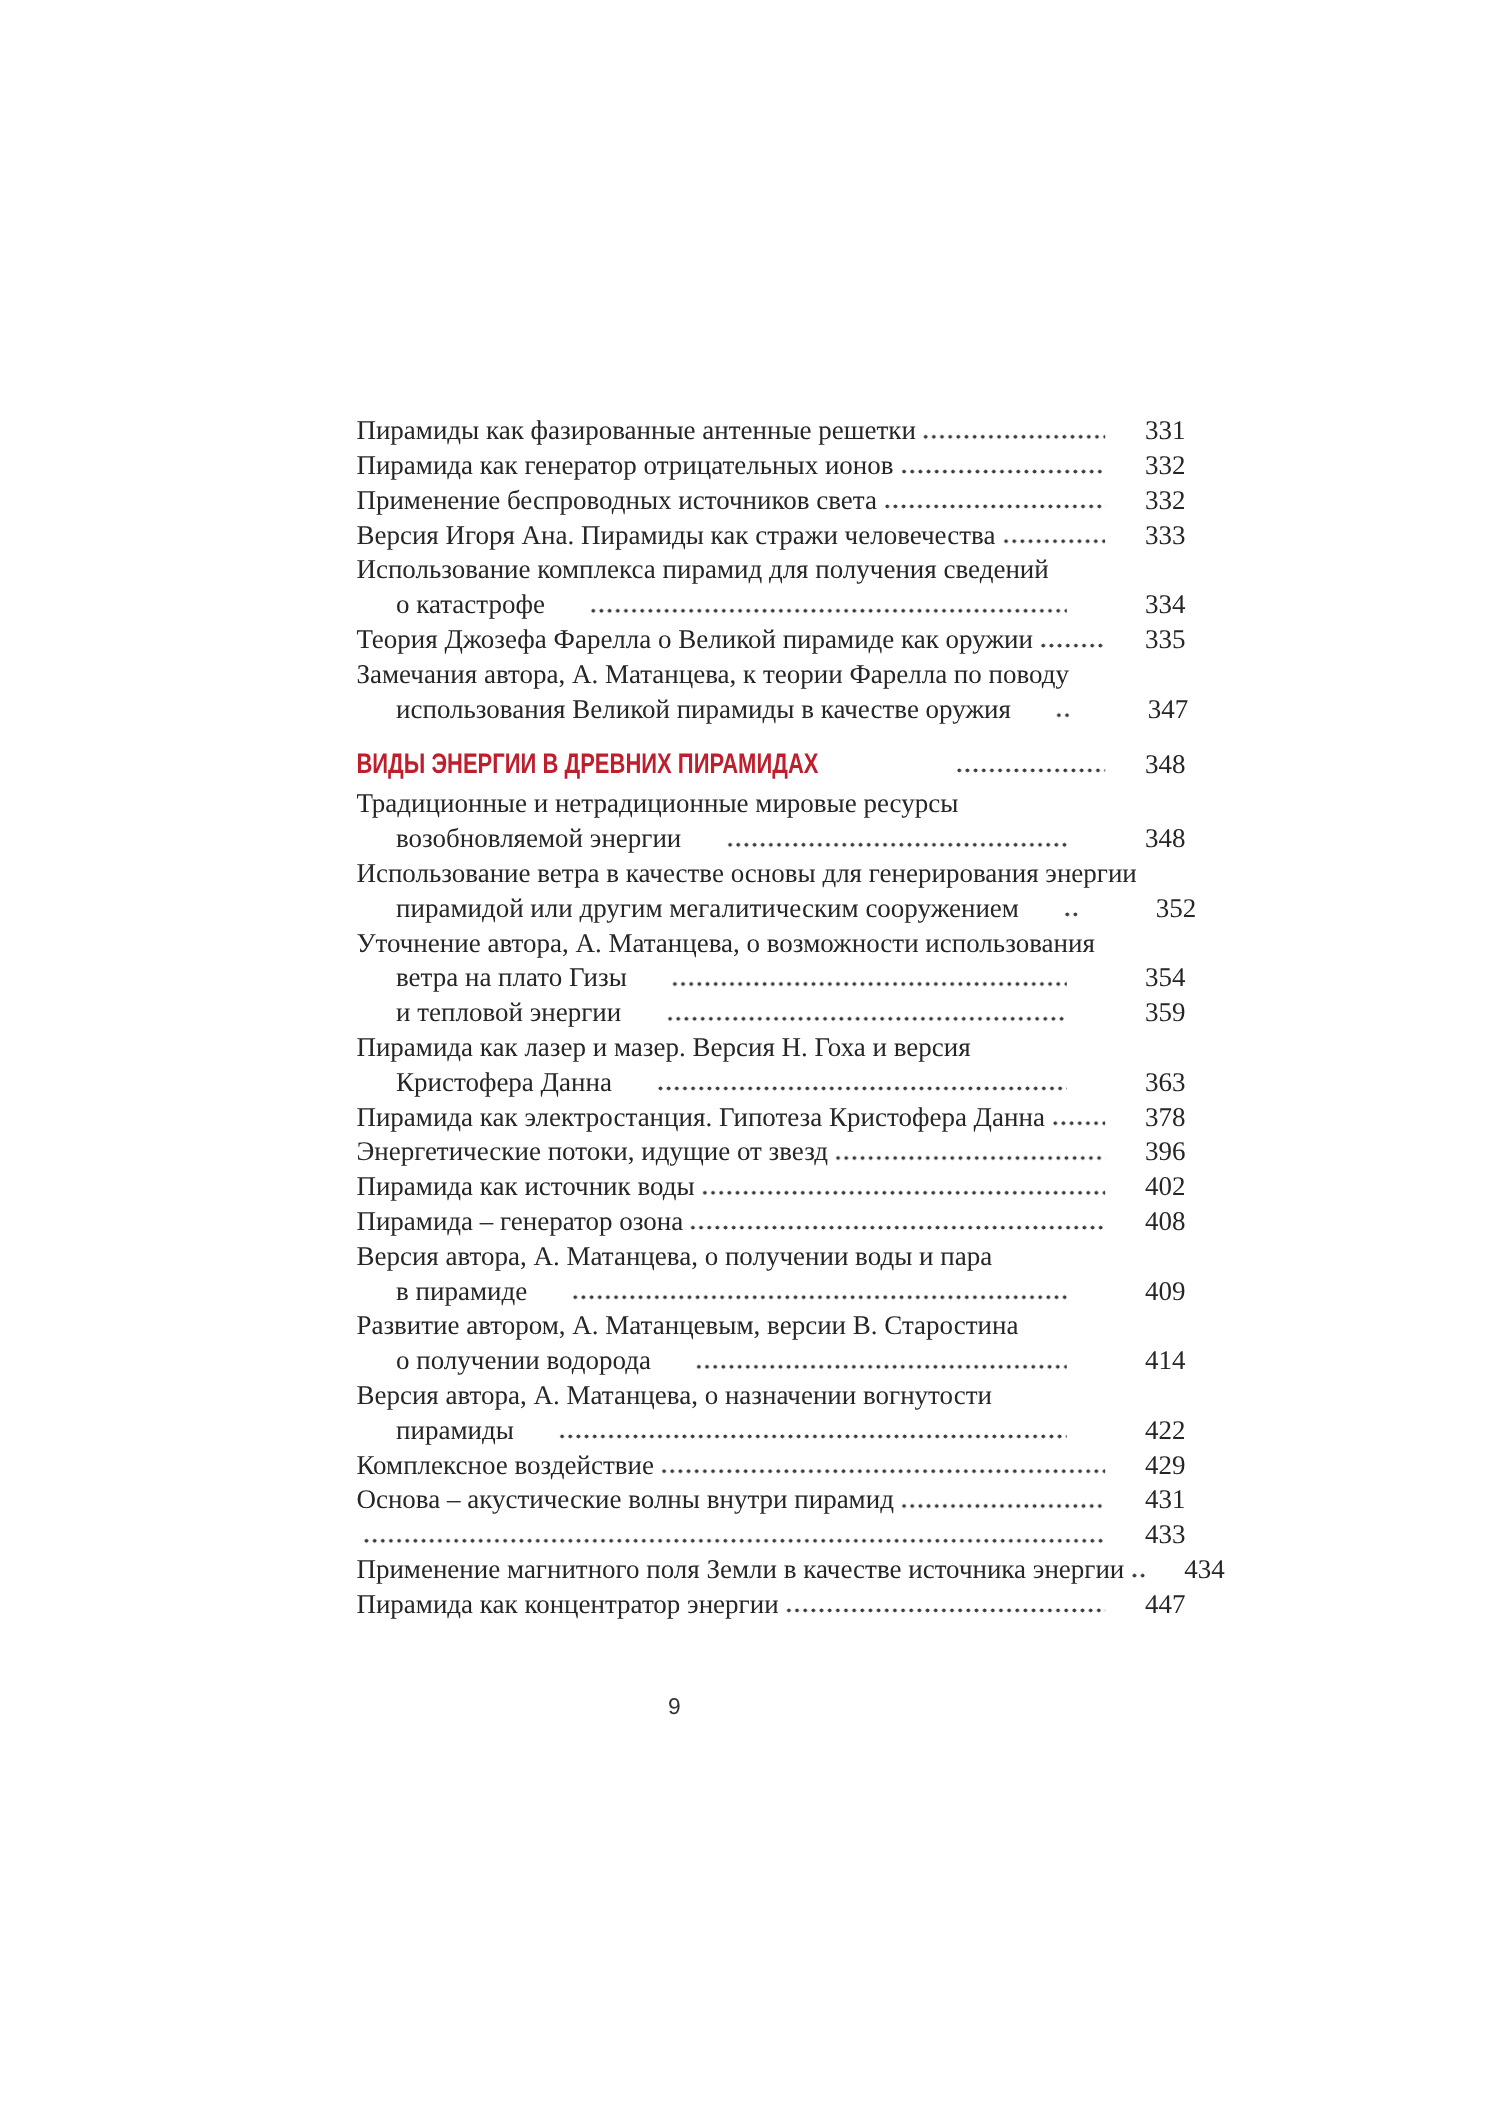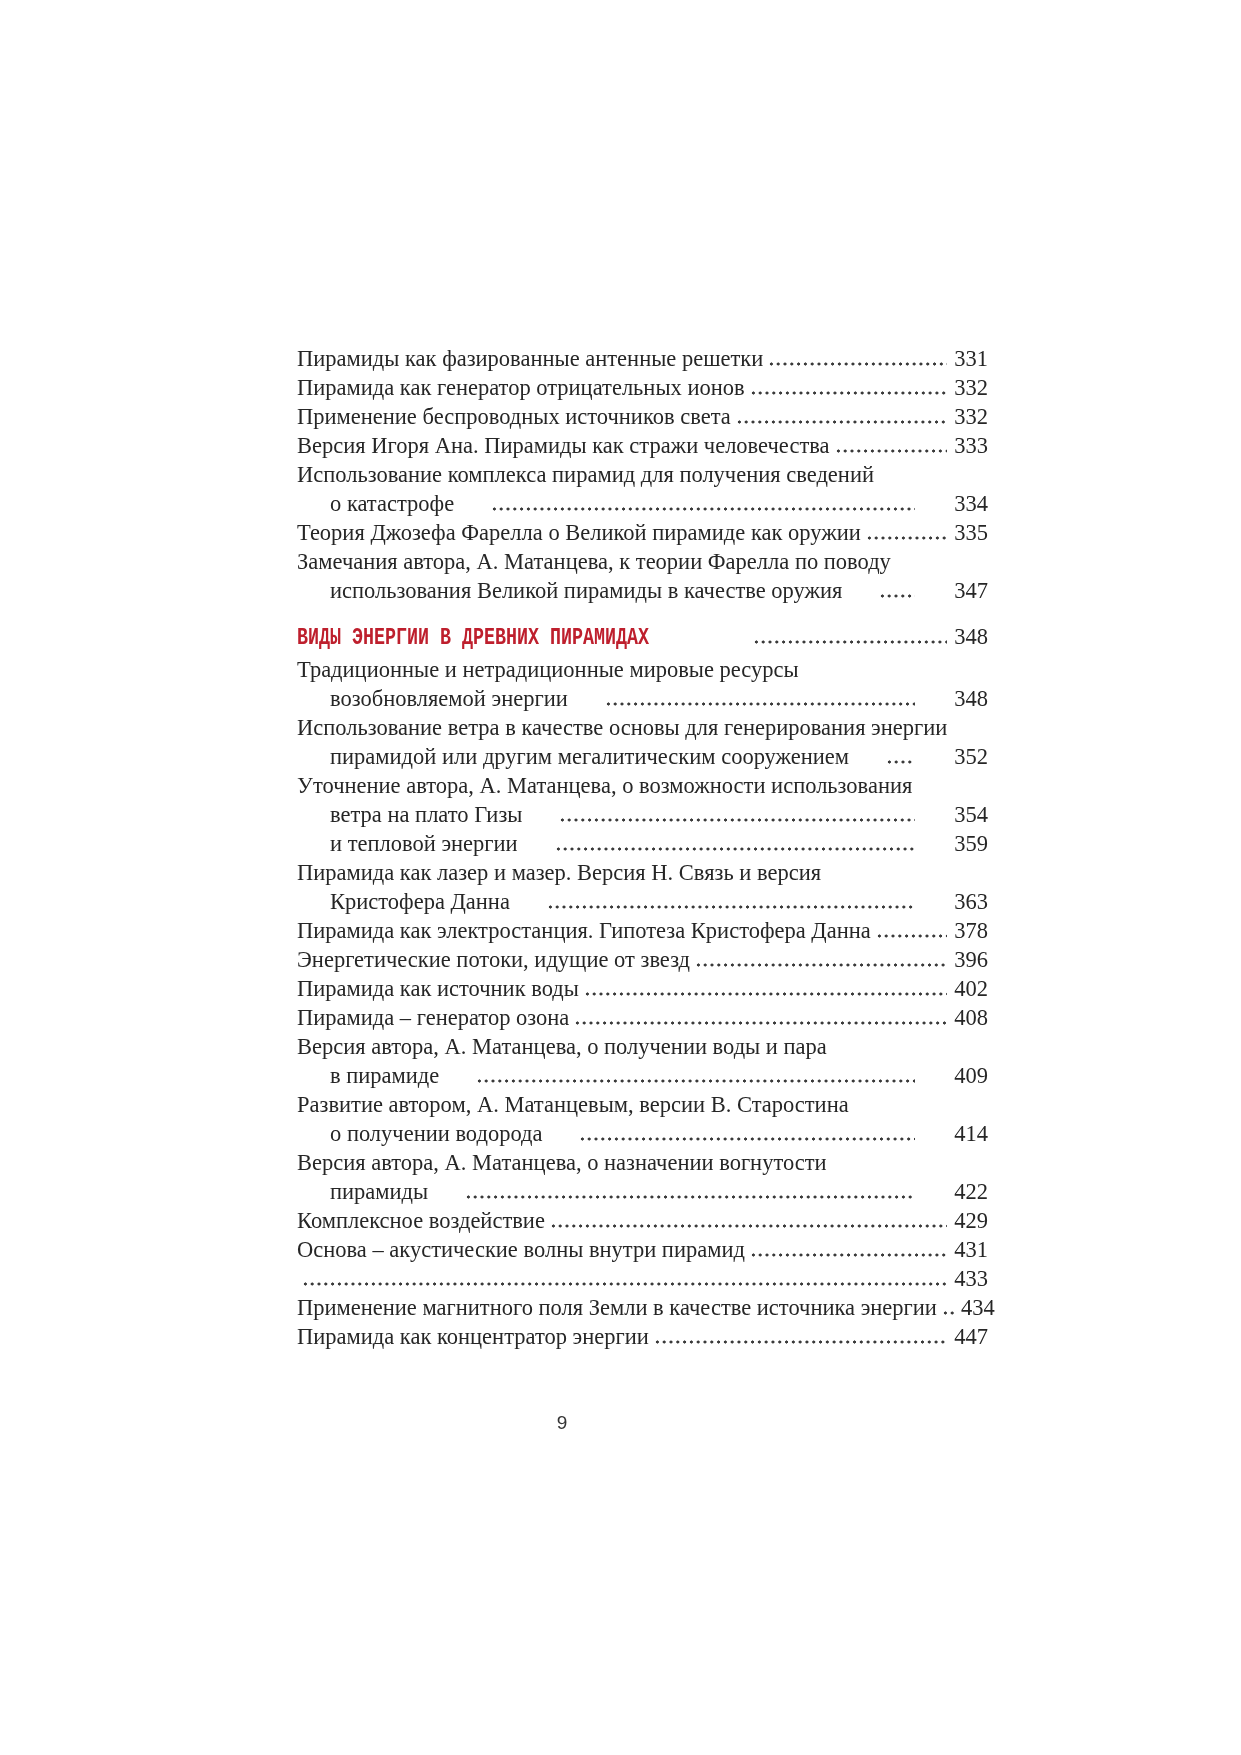--- a/index.html
+++ b/index.html
@@ -44,29 +44,30 @@
     height: 4px;
     margin: 0 7px 0 5px;
     background-image: radial-gradient(circle, #3a3a3a 1.35px, rgba(0,0,0,0) 1.8px);
     background-size: 6.8px 4px;
     background-repeat: repeat-x;
     background-position: left bottom;
   }
   .pagenum {
     white-space: nowrap;
     flex: 0 0 auto;
+    margin-left: 26px;
   }
   .heading-row {
     margin-top: 17px;
     margin-bottom: 4px;
   }
   .heading-label {
     flex: 0 0 345px;
     overflow: visible;
-    font-family: Liberation Mono, monospace;
+    font-family: Liberation Sans, sans-serif;
     font-weight: 700;
     font-size: 23.5px;
     color: var(--accent, #be1f2d);
   }
   .heading-label .hscale {
     display: inline-block;
     white-space: nowrap;
     transform: scaleX(0.78);
     transform-origin: 0 60%;
   }
@@ -161,21 +162,21 @@
     <span class="label">ветра на плато Гизы</span>
     <span class="leader"></span>
     <span class="pagenum">354</span>
   </div>
       <div class="row cont">
     <span class="label">и тепловой энергии</span>
     <span class="leader"></span>
     <span class="pagenum">359</span>
   </div>
       <div class="row">
-    <span class="label">Пирамида как лазер и мазер. Версия Н. Связь и версия</span>
+    <span class="label">Пирамида как лазер и мазер. Версия Н. Гоха и версия</span>
 
   </div>
       <div class="row cont">
     <span class="label">Кристофера Данна</span>
     <span class="leader"></span>
     <span class="pagenum">363</span>
   </div>
       <div class="row">
     <span class="label">Пирамида как электростанция. Гипотеза Кристофера Данна</span>
     <span class="leader"></span>

